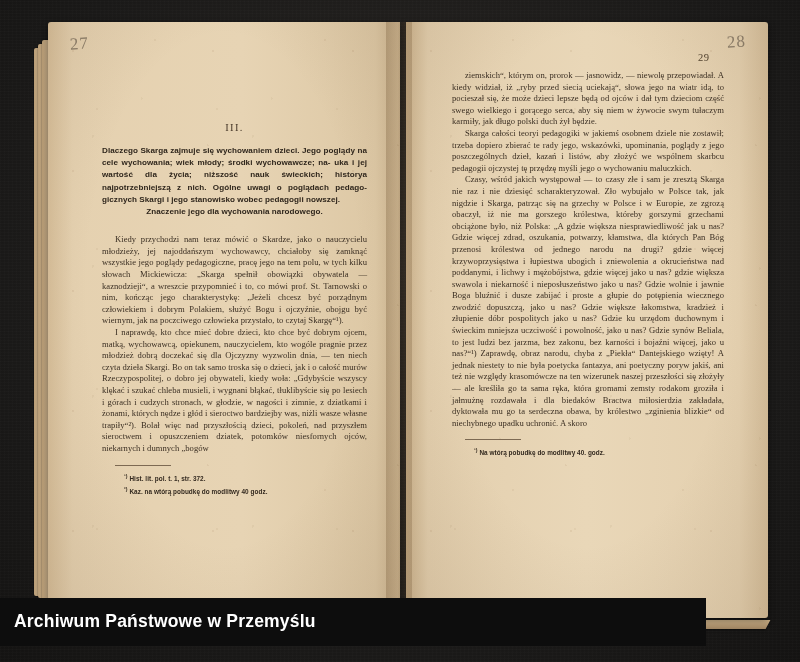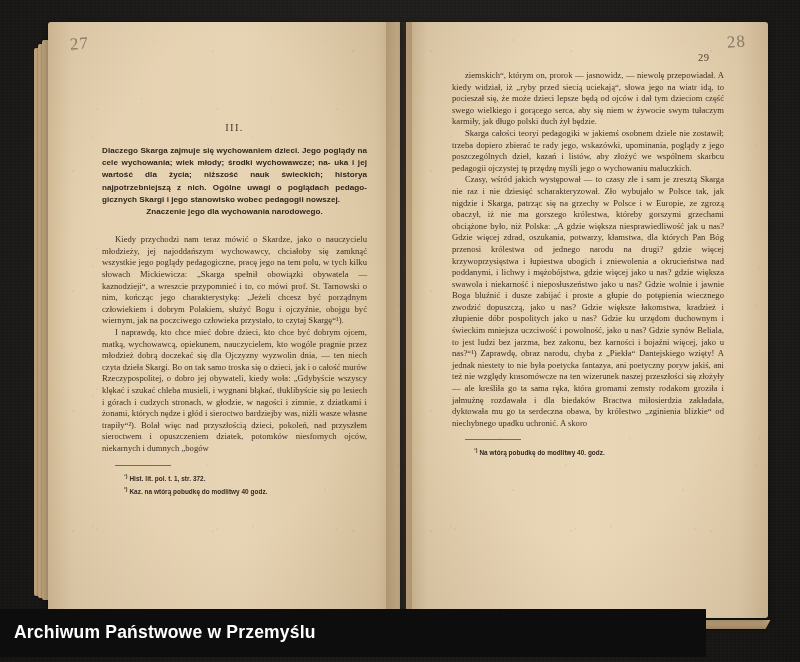--- a/index.html
+++ b/index.html
@@ -126,21 +126,21 @@
   }
   .fn{
     font-family:"Liberation Sans",sans-serif;
     font-weight:bold;
     font-size:6.4px;line-height:10px;color:#33291f;
     margin:0 0 0 22px;letter-spacing:.05px;
   }
   .fn sup{font-size:5.2px;}
   
   .wm{
-    position:absolute;left:0;bottom:5px;width:706px;height:48px;
+    position:absolute;left:0;bottom:16px;width:706px;height:48px;
     background:#0d0d0d;
   }
   .wm span{
     position:absolute;left:14px;top:13px;
     font-family:"Liberation Sans",sans-serif;
     font-weight:bold;font-size:17.5px;color:#ffffff;
     letter-spacing:.2px;
   }
 </style>
 </head>

